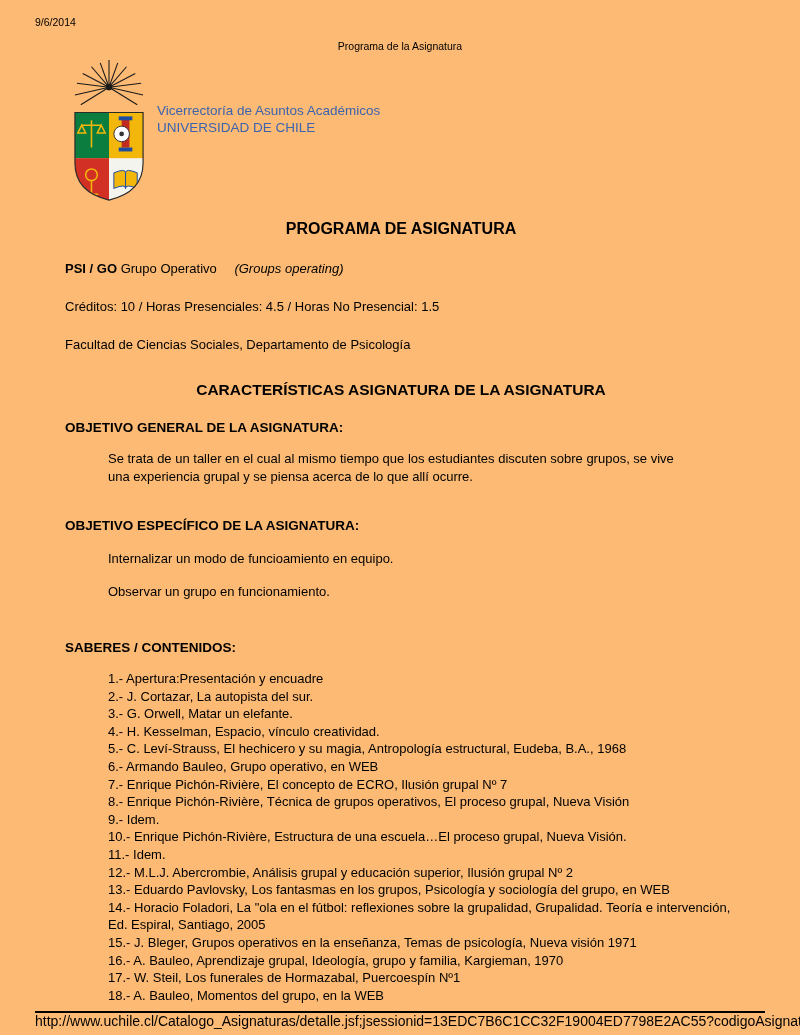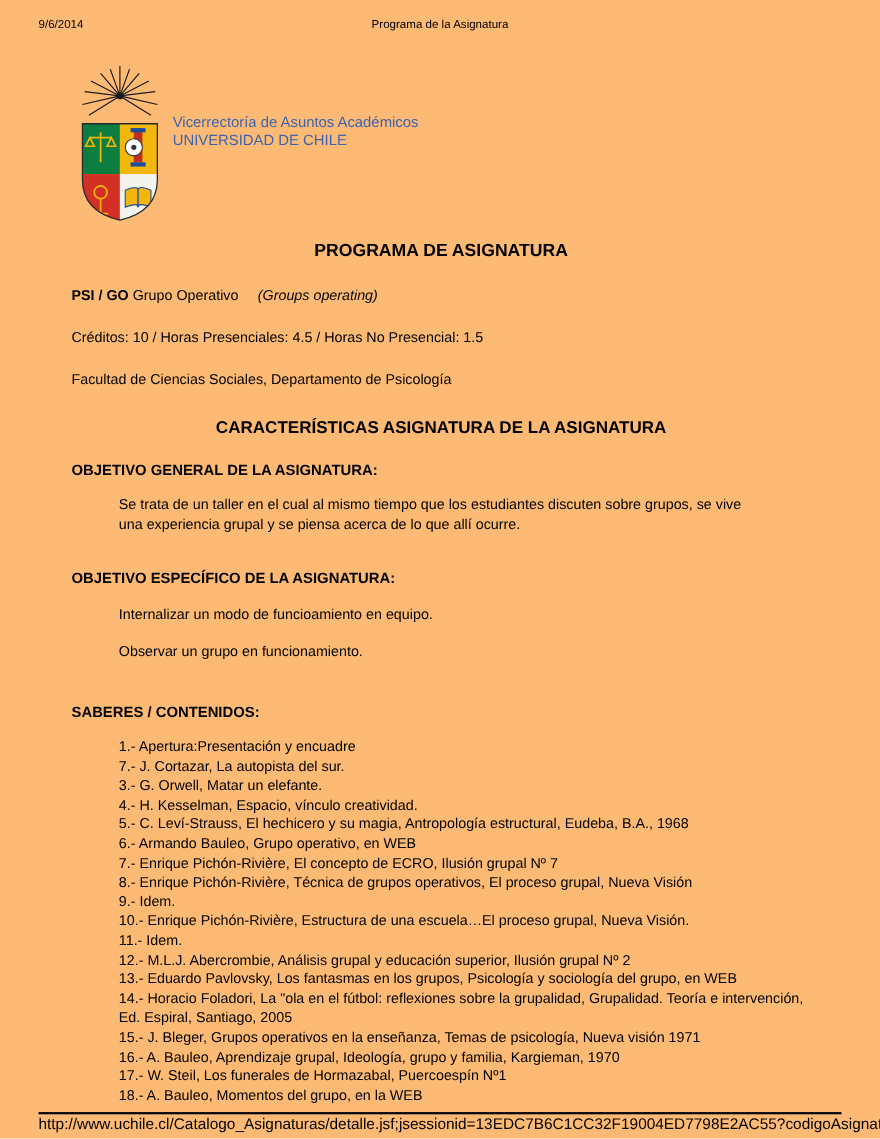--- a/index.html
+++ b/index.html
@@ -11,21 +11,21 @@
     font-family: "Liberation Sans", sans-serif;
     color: #000000;
     overflow: hidden;
   }
   
   .print-header {
     position: absolute; top: 16px; left: 35px; right: 35px;
     font-size: 10.5px; color: #000;
   }
   .print-header .date { position: absolute; left: 0; top: 0; }
-  .print-header .ptitle { display: block; text-align: center; }
+  .print-header .ptitle { display: block; text-align: center; margin-top: 24px; }
   .print-footer {
     position: absolute; bottom: 6px; left: 35px; right: 35px;
     font-size: 14px; color: #000;
     display: flex; justify-content: space-between; align-items: baseline;
     white-space: nowrap;
   }
   .bottom-rule {
     position: absolute; bottom: 22px; left: 35px; right: 35px;
     height: 2px; background: #000;
   }
@@ -153,21 +153,21 @@
 
     <div class="subhead spaced">OBJETIVO ESPECÍFICO DE LA ASIGNATURA:</div>
     <div class="obj-list indent">
         <div class="obj-item">Internalizar un modo de funcioamiento en equipo.</div>
         <div class="obj-item">Observar un grupo en funcionamiento.</div>
       </div>
 
     <div class="subhead saberes">SABERES / CONTENIDOS:</div>
     <div class="saberes-list indent">
         <div class="sab-item">1.- Apertura:Presentación y encuadre</div>
-        <div class="sab-item">7.- J. Cortazar, La autopista del sur.</div>
+        <div class="sab-item">2.- J. Cortazar, La autopista del sur.</div>
         <div class="sab-item">3.- G. Orwell, Matar un elefante.</div>
         <div class="sab-item">4.- H. Kesselman, Espacio, vínculo creatividad.</div>
         <div class="sab-item">5.- C. Leví-Strauss, El hechicero y su magia, Antropología estructural, Eudeba, B.A., 1968</div>
         <div class="sab-item">6.- Armando Bauleo, Grupo operativo, en WEB</div>
         <div class="sab-item">7.- Enrique Pichón-Rivière, El concepto de ECRO, Ilusión grupal Nº 7</div>
         <div class="sab-item">8.- Enrique Pichón-Rivière, Técnica de grupos operativos, El proceso grupal, Nueva Visión</div>
         <div class="sab-item">9.- Idem.</div>
         <div class="sab-item">10.- Enrique Pichón-Rivière, Estructura de una escuela…El proceso grupal, Nueva Visión.</div>
         <div class="sab-item">11.- Idem.</div>
         <div class="sab-item">12.- M.L.J. Abercrombie, Análisis grupal y educación superior, Ilusión grupal Nº 2</div>

